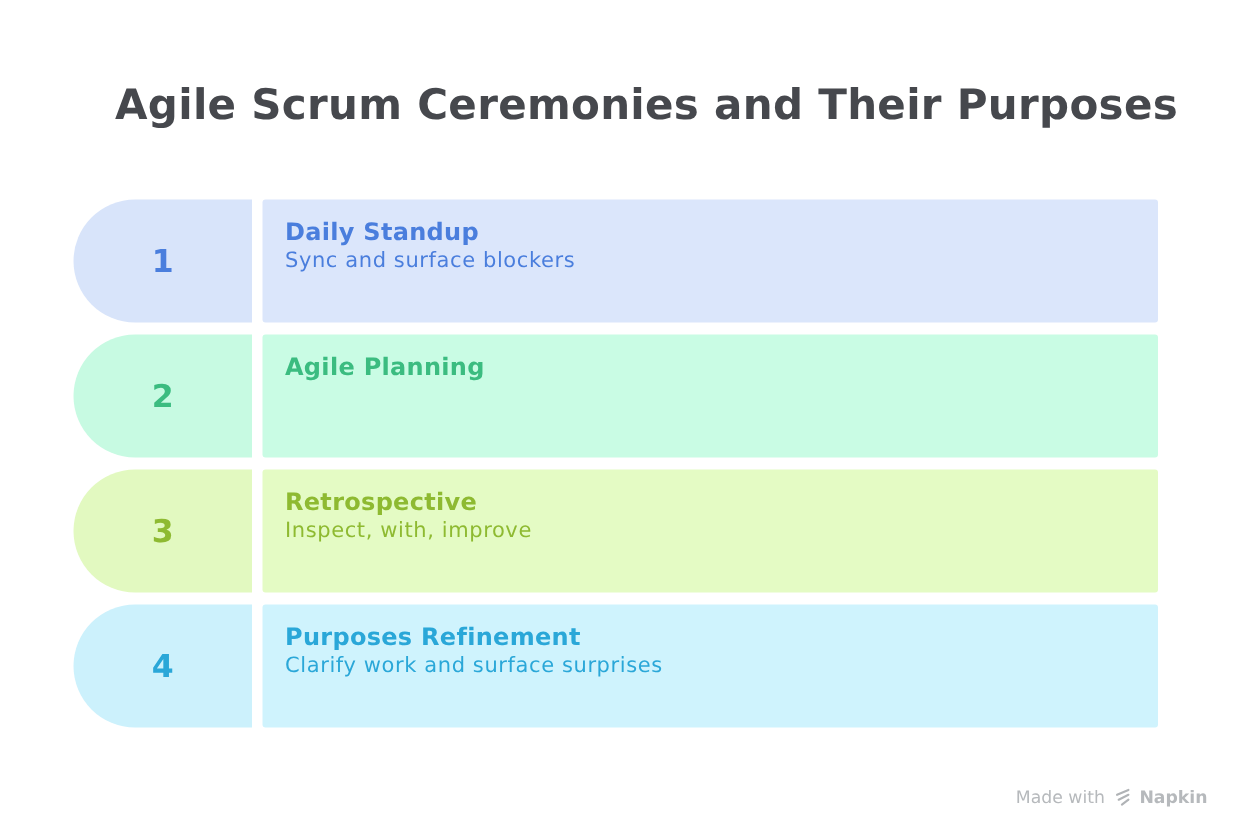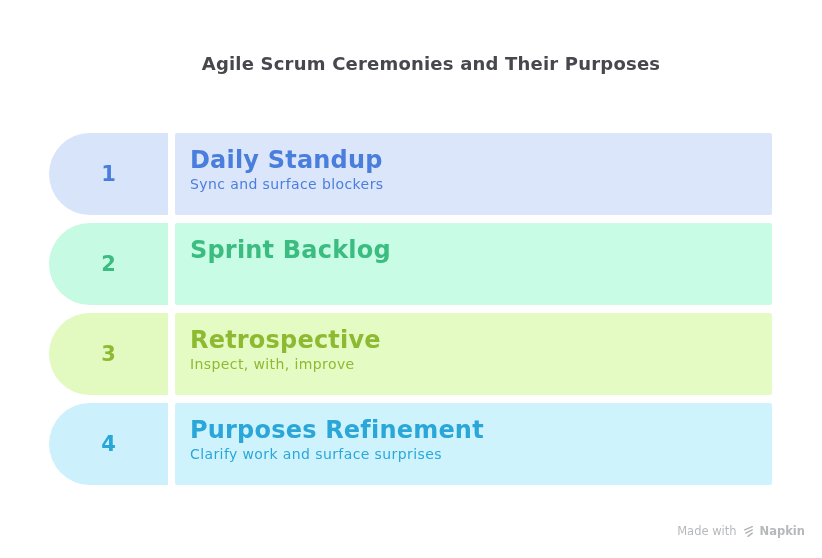--- a/index.html
+++ b/index.html
@@ -11,21 +11,21 @@
     background: #ffffff;
     overflow: hidden;
     font-family: "DejaVu Sans", "Liberation Sans", sans-serif;
   }
   .page-title {
     position: absolute;
     top: 53px;
     left: 0;
     right: 0;
     text-align: center;
-    font-size: 18px;
+    font-size: 28px;
     font-weight: bold;
     letter-spacing: 0.2px;
     color: #46484d;
     margin-left: 40px;
   }
   .rows {
     position: absolute;
     left: 49px;
     top: 133px;
     display: flex;
@@ -47,21 +47,21 @@
   }
   .card {
     width: 597px;
     height: 82px;
     background: var(--bg);
     color: var(--text);
     padding: 12px 12px 0 15px;
     border-radius: 2px;
   }
   .card-title {
-    font-size: 24px;
+    font-size: 16px;
     font-weight: bold;
     line-height: 1.25;
     letter-spacing: 0.2px;
   }
   .card-sub {
     font-size: 14px;
     margin-top: 1px;
     letter-spacing: 0.4px;
   }
   .watermark {
@@ -95,21 +95,21 @@
         <div class="card-title">Daily Standup</div>
         <div class="card-sub">Sync and surface blockers</div>
       </div>
     </div>
 
     <div class="row" style="--bg: #c9fce4; --badge-bg: #c7fae2; --text: #3bbc80;">
       <div class="badge">
         <span>2</span>
       </div>
       <div class="card">
-        <div class="card-title">Sprint Backlog</div>
+        <div class="card-title">Agile Planning</div>
       </div>
     </div>
 
     <div class="row" style="--bg: #e4fbc4; --badge-bg: #e2f9c0; --text: #8eba31;">
       <div class="badge">
         <span>3</span>
       </div>
       <div class="card">
         <div class="card-title">Retrospective</div>
         <div class="card-sub">Inspect, with, improve</div>

